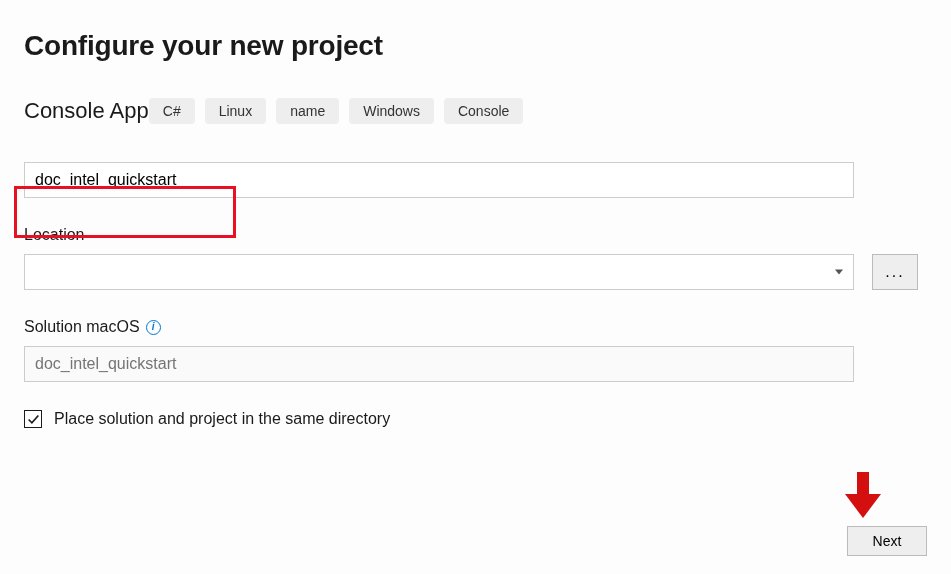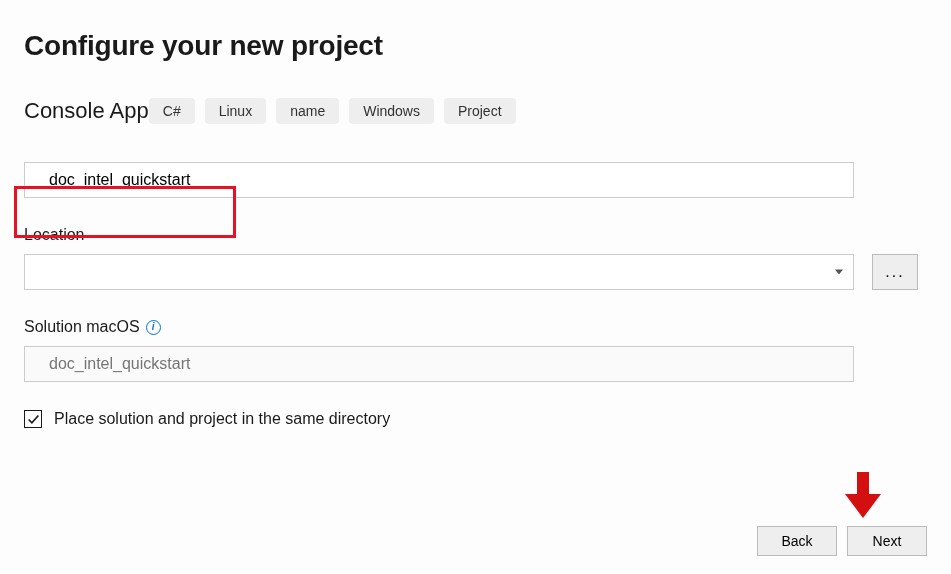--- a/index.html
+++ b/index.html
@@ -57,21 +57,21 @@
       font-weight: 700;
       color: #0078d4;
       font-style: italic;
       line-height: 1;
     }
     .text-input {
       width: 830px;
       height: 36px;
       border: 1px solid #cccccc;
       background: #ffffff;
-      padding: 0 24px;
+      padding: 0 10px;
       font-size: 16px;
       font-family: inherit;
       outline: none;
     }
     .text-input[readonly] {
       background: #fafafa;
       color: #aaaaaa;
     }
     .highlight-box {
       position: absolute;
@@ -158,21 +158,21 @@
 
 <h1 class="page-title">Configure your new project</h1>
 
 <div class="template-row">
   <div class="template-name">Console App</div>
   <div class="tags">
     <span class="tag">C#</span>
     <span class="tag">Linux</span>
     <span class="tag">name</span>
     <span class="tag">Windows</span>
-    <span class="tag">Project</span>
+    <span class="tag">Console</span>
   </div>
 </div>
 
 <div class="field-group" style="position:relative;">
   <input type="text" class="text-input" value="doc_intel_quickstart" style="">
   <div class="highlight-box" style="left:-10px; top:24px; width:222px; height:52px;"></div>
 </div>
 
 <div class="field-group">
   <div class="field-label">Location</div>
@@ -200,15 +200,14 @@
     </svg>
   </span>
   <span>Place solution and project in the same directory</span>
 </div>
 
 <svg class="annotation-arrow" width="36" height="46" viewBox="0 0 36 46" style="right:70px; bottom:56px;">
   <path d="M12 0 L24 0 L24 22 L36 22 L18 46 L0 22 L12 22 Z" fill="#d40f0f"></path>
 </svg>
 
 <div class="footer">
-  <button class="nav-btn">Back</button>
   <button class="nav-btn">Next</button>
 </div>
 
 </body></html>

